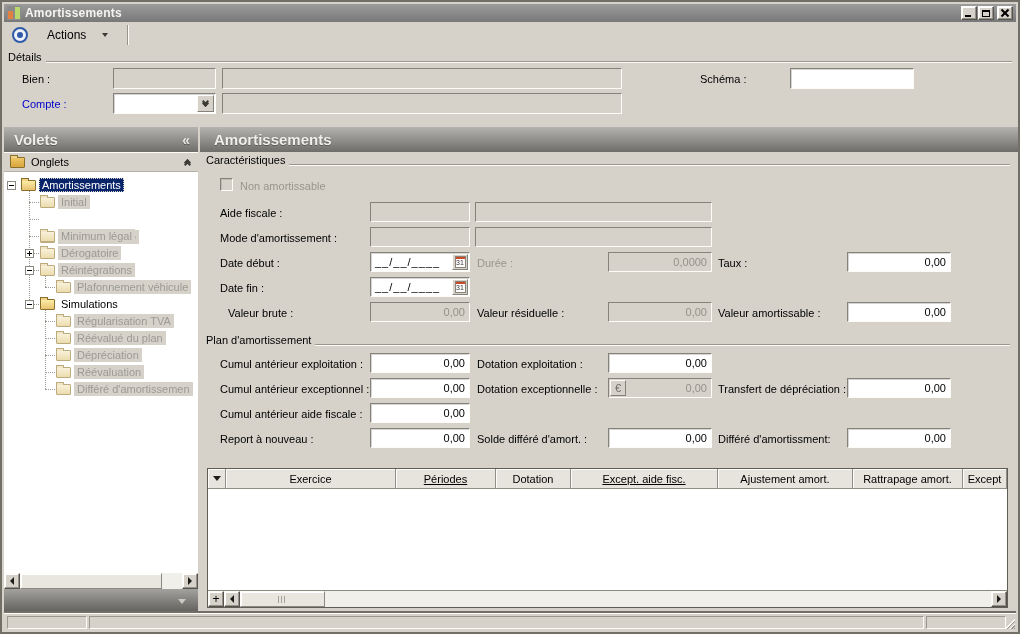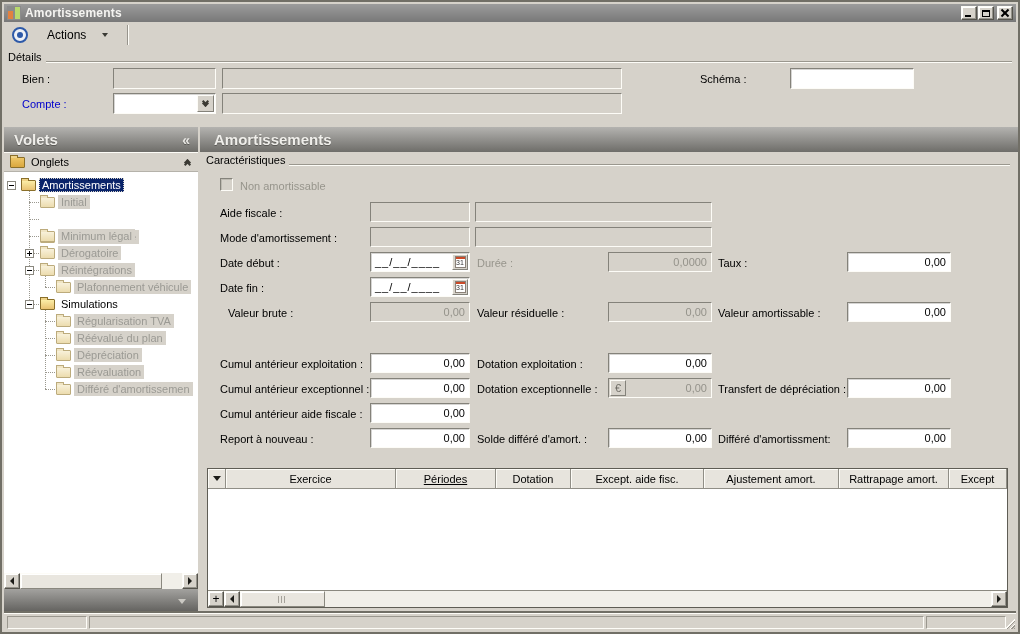--- a/index.html
+++ b/index.html
@@ -394,20 +394,24 @@
       </button>
     </div>
 
     <span class="lbl" style="left:20px; top:155px;margin-left:8px;">Valeur brute :</span>
     <div class="tb dis num" style="left:170px; top:150px; width:100px;">0,00</div>
     <span class="lbl" style="left:277px; top:155px;">Valeur résiduelle :</span>
     <div class="tb dis num" style="left:408px; top:150px; width:104px;">0,00</div>
     <span class="lbl" style="left:518px; top:155px;">Valeur amortissable :</span>
     <div class="tb num" style="left:647px; top:150px; width:104px;">0,00</div>
 
+    <div class="grouprow" style="left:6px; top:182px; right:8px;">
+      <span class="grouplabel">Plan d'amortissement</span>
+      <span class="etch"></span>
+    </div>
 
     <span class="lbl" style="left:20px; top:206px;">Cumul antérieur exploitation :</span>
     <div class="tb num" style="left:170px; top:201px; width:100px;">0,00</div>
     <span class="lbl" style="left:277px; top:206px;">Dotation exploitation :</span>
     <div class="tb num" style="left:408px; top:201px; width:104px;">0,00</div>
 
     <span class="lbl" style="left:20px; top:231px;">Cumul antérieur exceptionnel :</span>
     <div class="tb num" style="left:170px; top:226px; width:100px;">0,00</div>
     <span class="lbl" style="left:277px; top:231px;">Dotation exceptionnelle :</span>
     <div class="tb dis num" style="left:408px; top:226px; width:104px; padding-left:20px;">
@@ -428,21 +432,21 @@
     <div class="tb num" style="left:647px; top:276px; width:104px;">0,00</div>
 
     <div class="grid">
       <div class="grid-header">
         <span class="gh" style="width:18px;">
             <span class="gh-tri"></span>
           </span>
         <span class="gh" style="width:170px;">Exercice</span>
         <span class="gh" style="width:100px;text-decoration:underline;">Périodes</span>
         <span class="gh" style="width:75px;">Dotation</span>
-        <span class="gh" style="width:133px;">Except. aide fisc.</span>
+        <span class="gh" style="width:147px;text-decoration:underline;">Except. aide fisc.</span>
         <span class="gh" style="width:135px;">Ajustement amort.</span>
         <span class="gh" style="width:110px;">Rattrapage amort.</span>
         <span class="gh" style="flex:1;">Except</span>
       </div>
       <div class="grid-body"></div>
       <div class="grid-foot">
         <button class="plusbtn">+</button>
         <button class="sbtn">
             <span class="tri-l"></span>
           </button>

